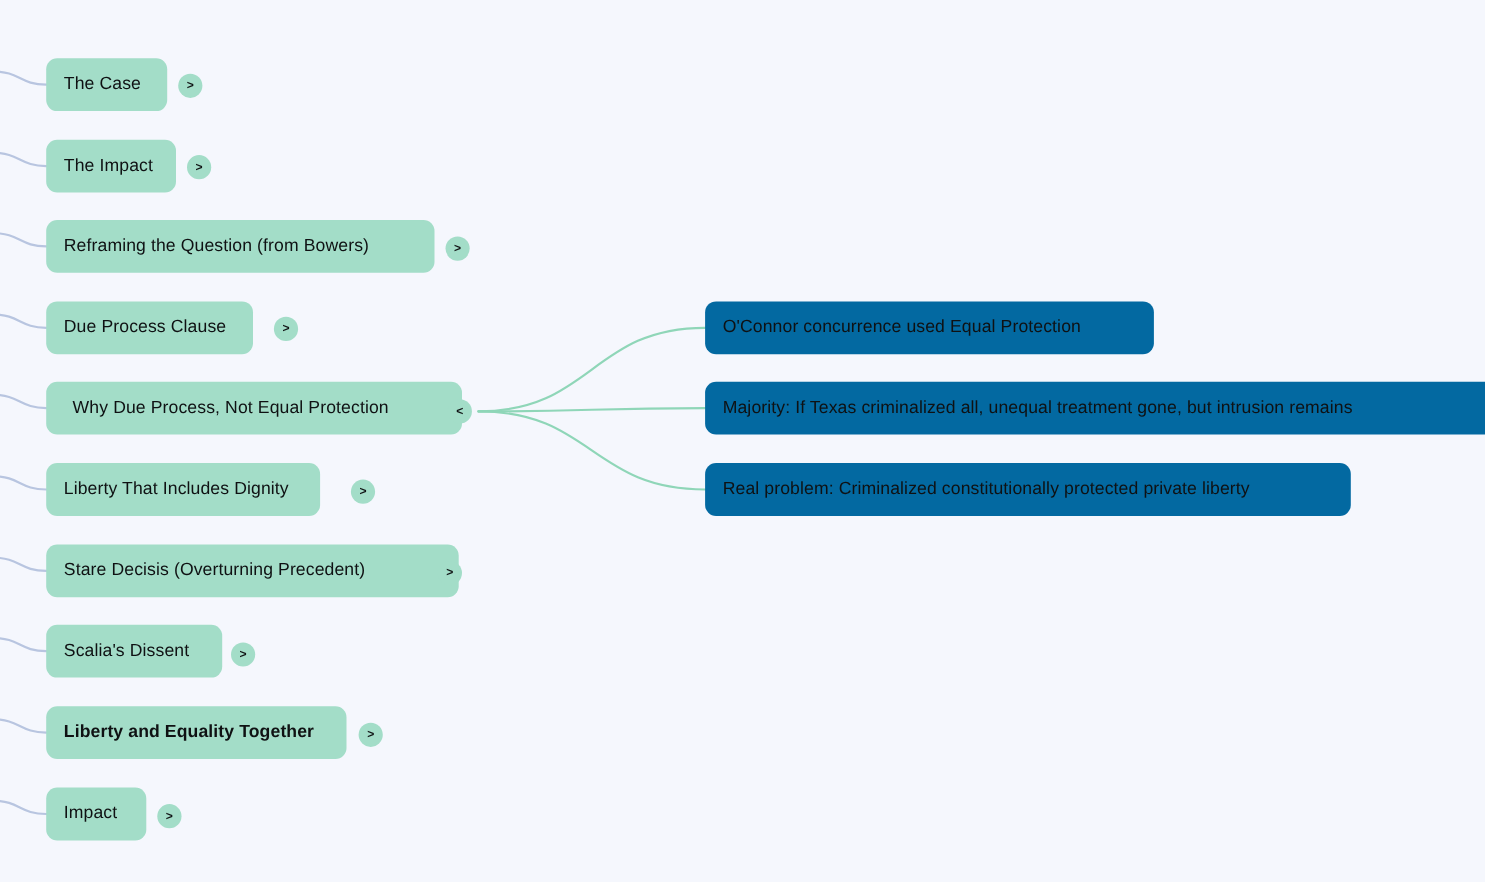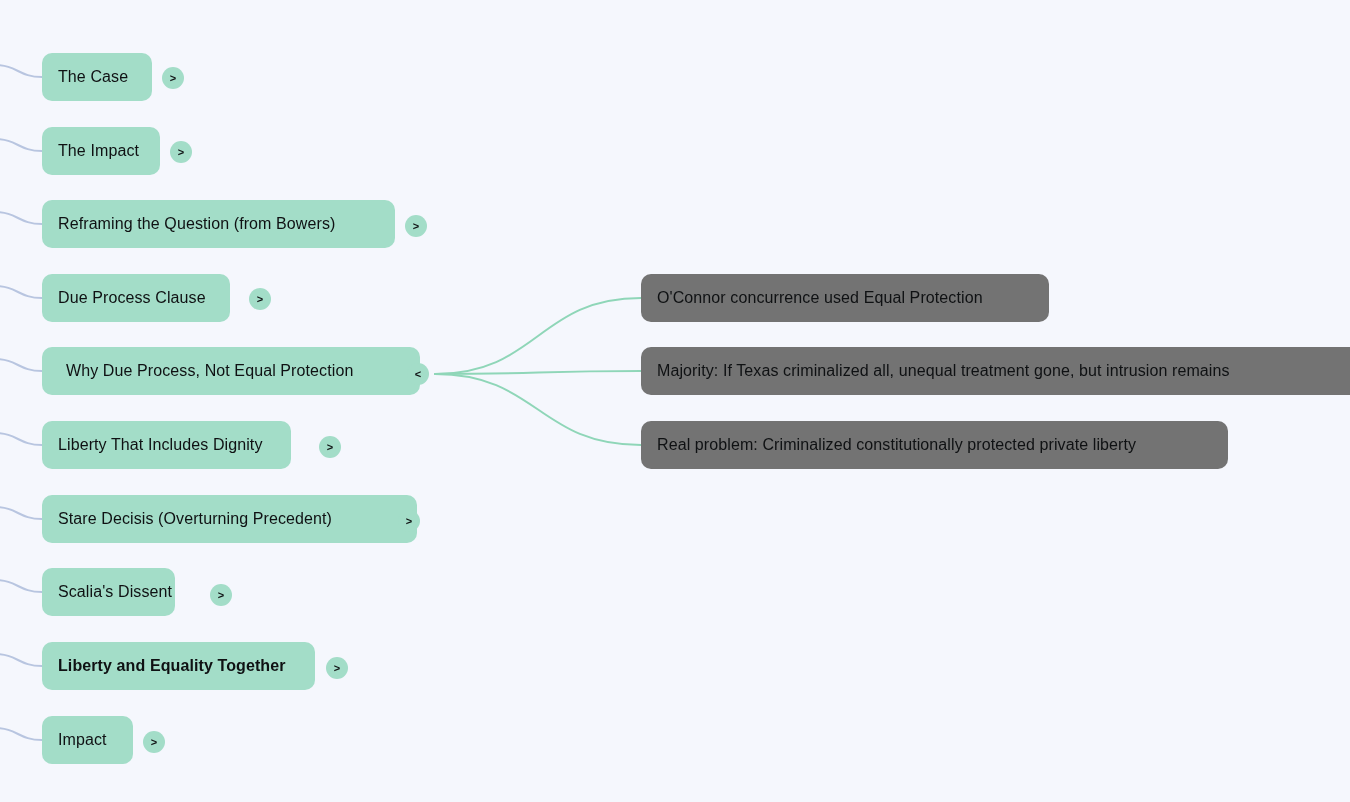--- a/index.html
+++ b/index.html
@@ -37,21 +37,21 @@
     padding: 0 16px;
     border-radius: 10px;
     white-space: nowrap;
     font-size: 16px;
     line-height: 1;
     letter-spacing: 0.1px;
     color: #0f1113;
     background: #a3ddc8;
   }
   .node.level2 {
-    background: #737373;
+    background: #0369a1;
   }
   .badge {
     position: absolute;
     width: 22px;
     height: 22px;
     border-radius: 50%;
     background: #a3ddc8;
     display: flex;
     align-items: center;
     justify-content: center;
@@ -112,21 +112,21 @@
         <span>Real problem: Criminalized constitutionally protected private liberty</span>
       </div>
       <div class="node" style="left: 42px; top: 421px; width: 249px;">
         <span>Liberty That Includes Dignity</span>
       </div>
       <div class="badge" style="left: 319px; top: 436px;">&gt;</div>
       <div class="node" style="left: 42px; top: 495px; width: 375px;">
         <span>Stare Decisis (Overturning Precedent)</span>
       </div>
       <div class="badge" style="left: 398px; top: 510px;">&gt;</div>
-      <div class="node" style="left: 42px; top: 568px; width: 133px;">
+      <div class="node" style="left: 42px; top: 568px; width: 160px;">
         <span>Scalia's Dissent</span>
       </div>
       <div class="badge" style="left: 210px; top: 584px;">&gt;</div>
       <div class="node" style="left: 42px; top: 642px; width: 273px; font-weight: bold;">
         <span>Liberty and Equality Together</span>
       </div>
       <div class="badge" style="left: 326px; top: 657px;">&gt;</div>
       <div class="node" style="left: 42px; top: 716px; width: 91px; text-align: center;">
         <span>Impact</span>
       </div>

